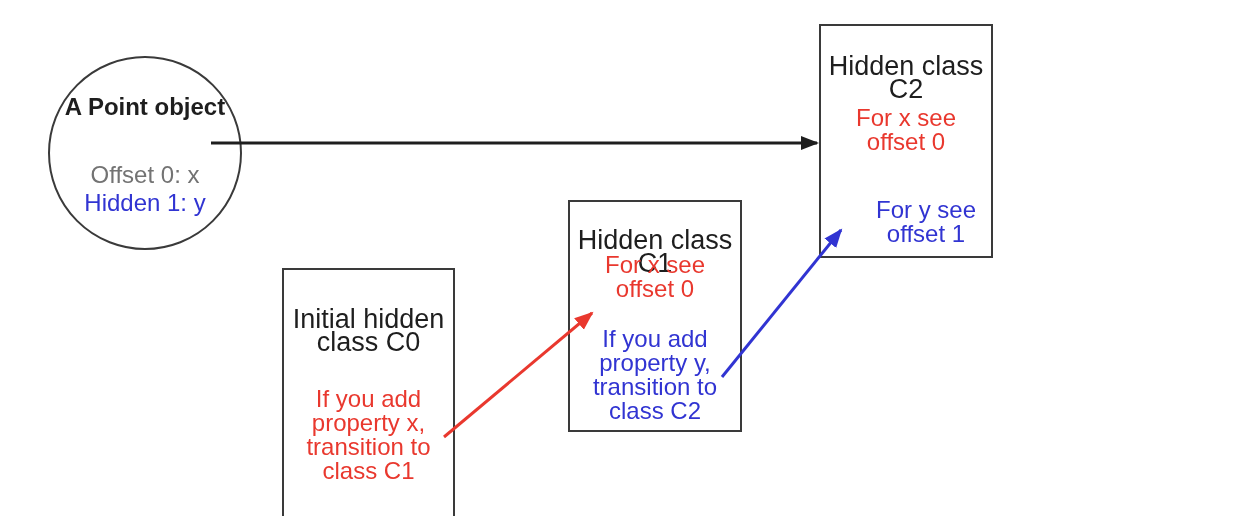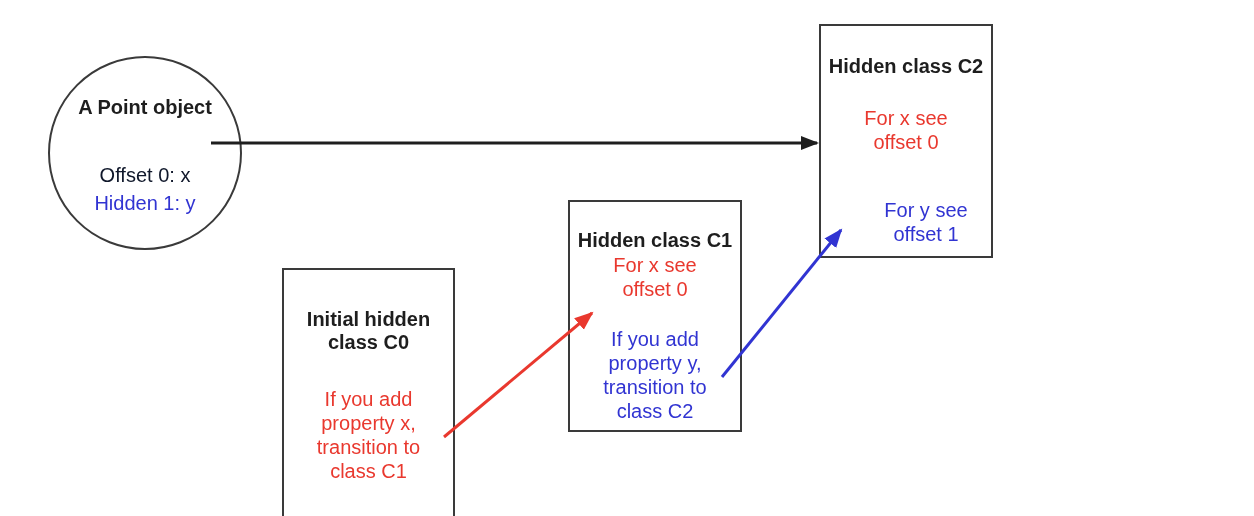--- a/index.html
+++ b/index.html
@@ -31,26 +31,26 @@
   }
   .box-c0 { left: 282px; top: 268px; width: 173px; height: 263px; }
   .box-c1 { left: 568px; top: 200px; width: 174px; height: 232px; }
   .box-c2 { left: 819px; top: 24px;  width: 174px; height: 234px; }
 
   .tline {
     position: absolute;
     left: 0;
     width: 100%;
     text-align: center;
-    font-size: 20px;
+    font-size: 24px;
     line-height: 24px;
     white-space: pre-line;
   }
   .bold { font-weight: bold; }
-  .title { font-weight: bold; font-size: 20px; line-height: 23px; }
+  .title { font-weight: normal; font-size: 27px; line-height: 23px; }
 
   
   .circ-title   { top: 37px; }
   .circ-pointer { top: 75px; }
   .circ-offx    { top: 105px; }
   .circ-offy    { top: 133px; }
 
   
   .c0-title { top: 38px; }
   .c0-note  { top: 117px; }
@@ -74,21 +74,21 @@
     pointer-events: none;
   }
 </style>
 </head>
 <body>
 
 <div class="canvas">
 
   <div class="node circle-node" style="border-color: rgb(58, 58, 58);">
     <div class="tline bold circ-title" style="color: rgb(30, 30, 30);">A Point object</div>
-    <div class="tline circ-offx" style="color: #0f172a;">Offset 0: x</div>
+    <div class="tline circ-offx" style="color: #737373;">Offset 0: x</div>
     <div class="tline circ-offy" style="color: rgb(49, 52, 210);">Hidden 1: y</div>
   </div>
 
   <div class="node box-c0" style="border-color: rgb(58, 58, 58);">
     <div class="tline title c0-title" style="color: rgb(30, 30, 30);">Initial hidden
 class C0</div>
     <div class="tline c0-note" style="color: rgb(233, 56, 46);">If you add
 property x,
 transition to
 class C1</div>

